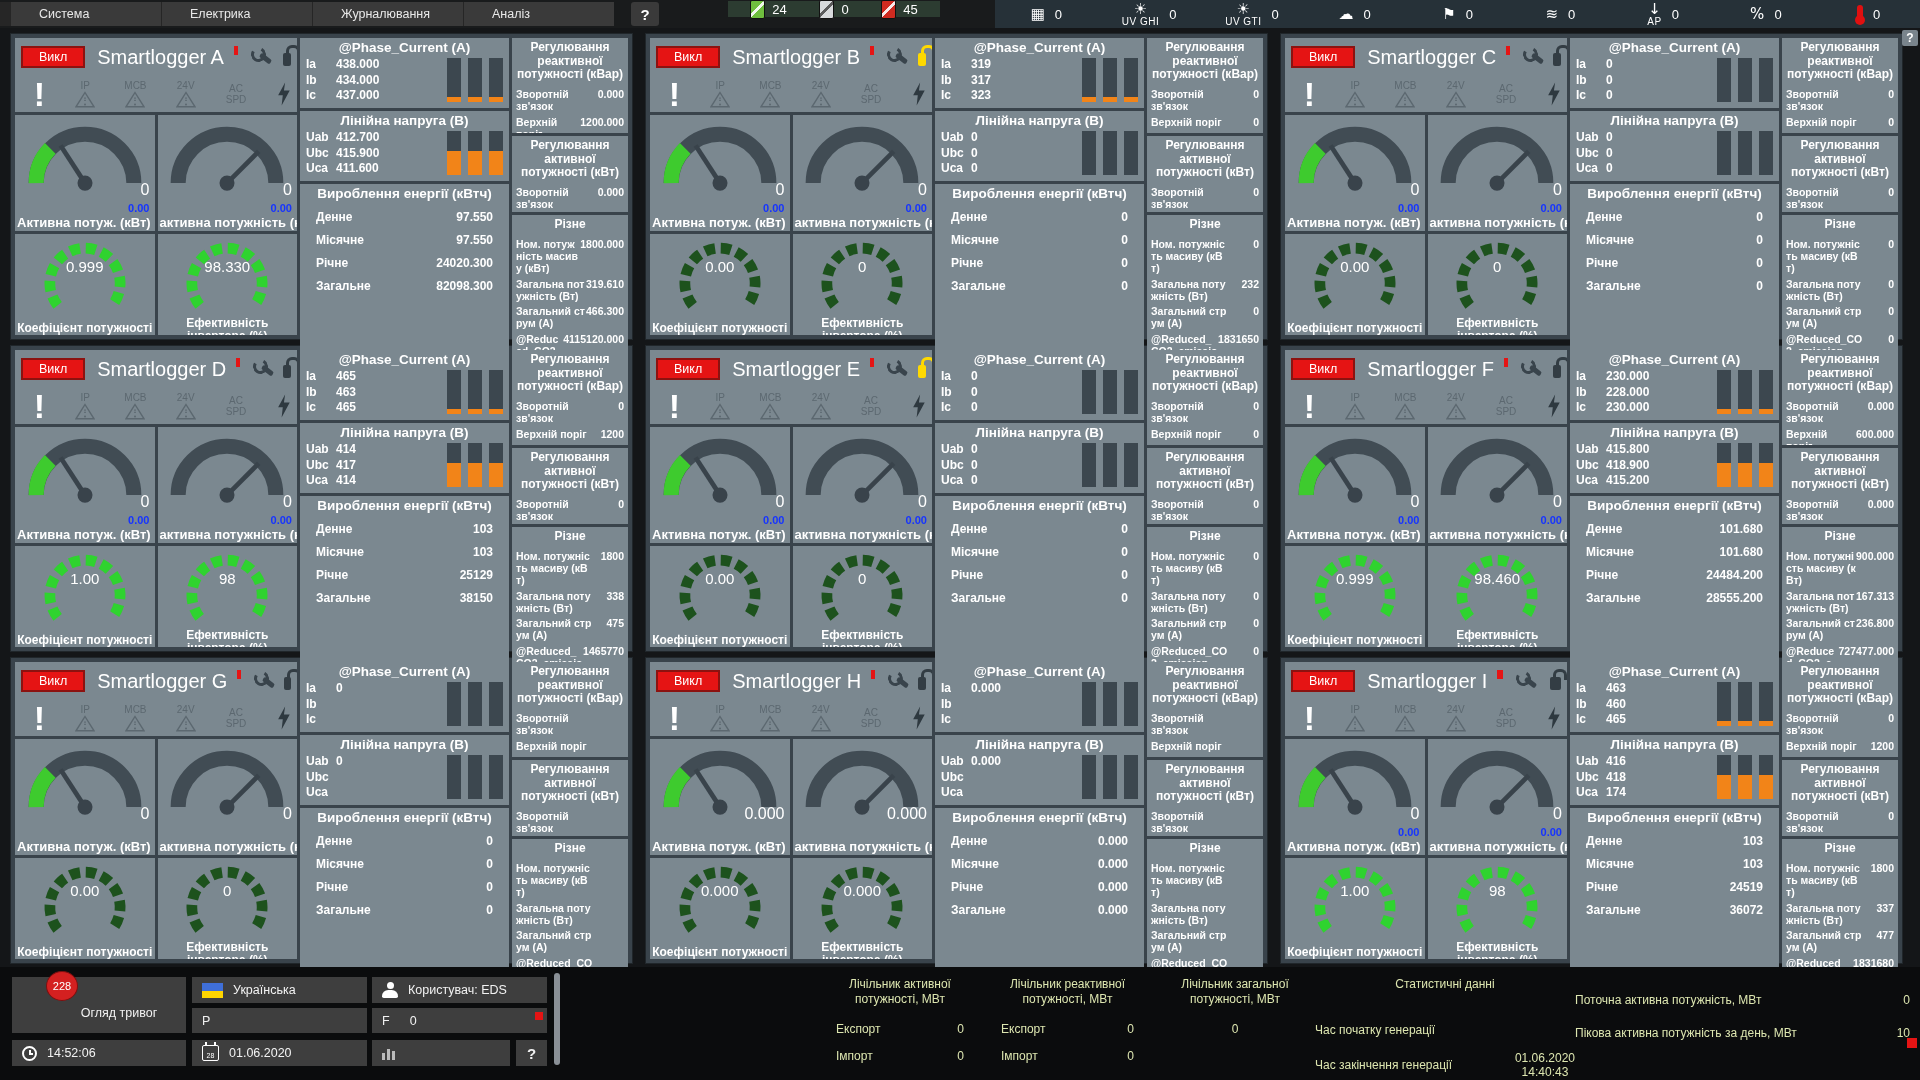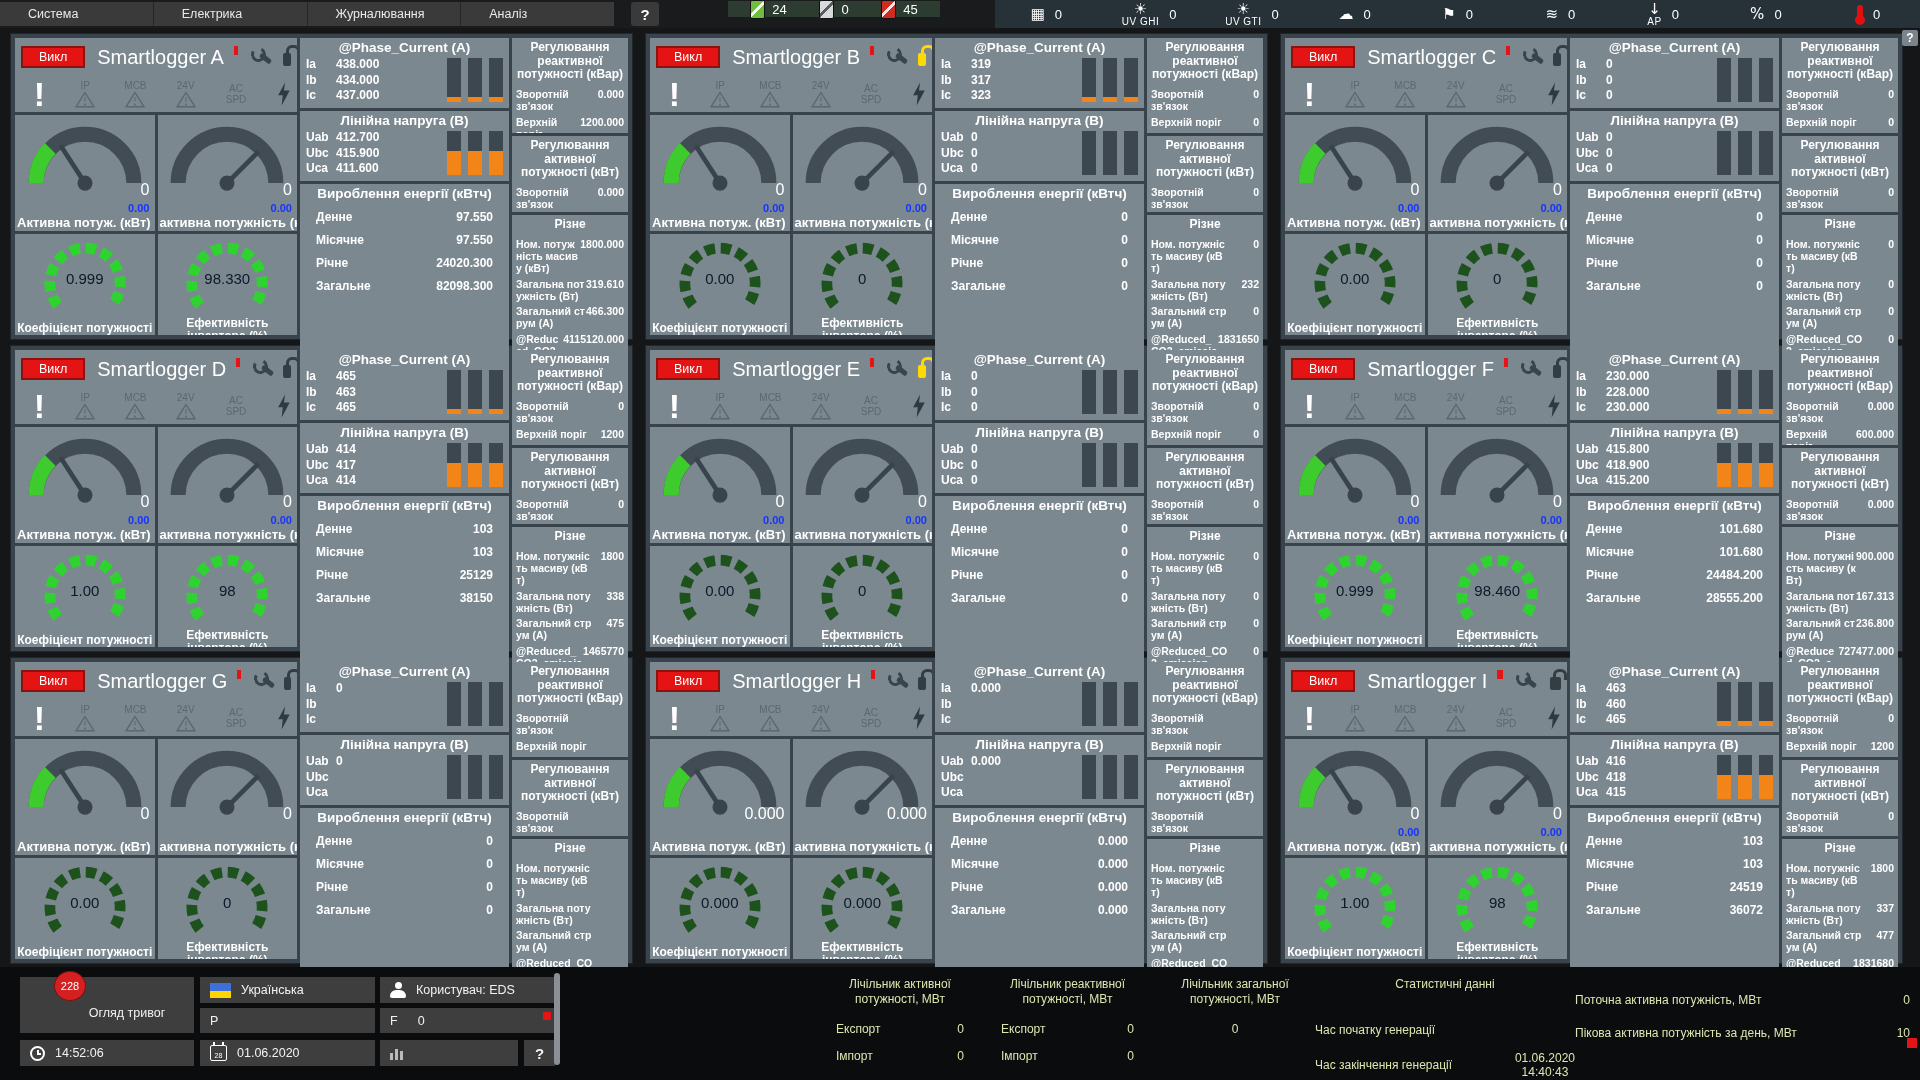--- a/index.html
+++ b/index.html
@@ -2,21 +2,21 @@
 <html><head>
 <meta charset="utf-8">
 <style>
   * { margin:0; padding:0; box-sizing:border-box; }
   html,body { width:1920px; height:1080px; background:#141618; overflow:hidden;
     font-family:"Liberation Sans","DejaVu Sans",sans-serif; }
   .stage { position:relative; width:1920px; height:1080px; background:#141618; }
 
   
   .topbar { position:absolute; left:0; top:0; width:1920px; height:28px; background:#191b1c; }
-  .menu { position:absolute; left:0; top:2px; width:614px; height:24px; display:flex; gap:1px; background:#262626; }
+  .menu { position:absolute; left:0; top:2px; width:614px; height:24px; display:flex; gap:1px; background:#262626;padding-left:11px; }
   .mitem { flex:1; background:#3a3a3a; color:#e9e9e9; font-size:12.5px; display:flex; align-items:center; padding-left:28px; cursor:default; }
   .helpbtn { position:absolute; left:631px; top:2px; width:28px; height:24px; background:#3a3a3a; border-radius:3px; color:#fff; font-size:15px; font-weight:bold; display:flex; align-items:center; justify-content:center; }
   .counters { position:absolute; left:728px; top:1px; width:212px; height:16px; background:#2c3c31; display:flex; align-items:center; justify-content:space-around; padding:8px 6px; }
   .counter { display:flex; align-items:center; gap:7px; }
   .cico { width:15px; height:19px; border-radius:2px; border:1px solid #111;
      background-image:linear-gradient(135deg, transparent 42%, rgba(255,255,255,.9) 42%, rgba(255,255,255,.9) 55%, transparent 55%); }
   .cico[data-color="green"] { background-color:#6fbf3e; }
   .cico[data-color="gray"]  { background-color:#d7dadc; background-image:linear-gradient(135deg, transparent 42%, rgba(60,60,60,.8) 42%, rgba(60,60,60,.8) 55%, transparent 55%); }
   .cico[data-color="red"]   { background-color:#cf2b20; }
   .ccount { color:#fff; font-size:13px; }
@@ -68,21 +68,21 @@
   .gval { position:absolute; right:5px; bottom:32px; font-size:16px; color:#fff; }
   .gsub { position:absolute; right:5px; bottom:17px; font-size:11px; color:#1634ff; font-weight:bold; }
   .glabel { position:absolute; left:2px; bottom:1px; font-size:13px; font-weight:bold; white-space:nowrap; }
 
   .crow { flex:1; display:flex; gap:3px; }
   .ccell { flex:1; }
   .csvg { position:absolute; left:50%; top:3px; transform:translateX(-50%); width:82px; height:82px; }
   .ringp { fill:none; stroke-width:11; stroke-dasharray:10.5 5.8; }
   .panel[data-tone="bright"] .ringp { stroke:#2fd32f; }
   .panel[data-tone="dim"] .ringp { stroke:#1d521d; }
-  .cval { position:absolute; left:0; right:0; top:36px; text-align:center; font-size:15px; color:#0f172a; }
+  .cval { position:absolute; left:0; right:0; top:24px; text-align:center; font-size:15px; color:#ffffff; }
   .clabel { position:absolute; left:0; right:0; bottom:0; text-align:center; font-size:12px; font-weight:bold; line-height:13px; }
   .effcell .clabel { bottom:-8px; }
 
   .mr { flex:1; display:flex; flex-direction:column; gap:3px; }
   .mrmain { flex:1; display:flex; gap:3px; }
   .mcol { width:209px; display:flex; flex-direction:column; gap:3px; }
   .ctitle { text-align:center; font-size:13.5px; font-weight:bold; padding-top:2px; }
   .pcell,.vcell { height:70px; }
   .pbody { display:flex; justify-content:space-between; padding:2px 6px 0 6px; }
   .plist { font-size:12px; font-weight:bold; line-height:15.5px; }
@@ -99,21 +99,21 @@
   .rcol { flex:1; display:flex; flex-direction:column; gap:3px; }
   .rcell { padding:1px 4px; }
   .r1 { height:95px; } .r2 { height:76px; } .r3 { flex:1; }
   .rtitle { text-align:center; font-size:12px; font-weight:bold; line-height:13.5px; padding:2px 0 3px 0; }
   .rrow { display:flex; justify-content:space-between; align-items:flex-start; font-size:10.5px; font-weight:bold; line-height:12px; margin-top:3.5px; }
   .rlab { max-width:72%; } .r3 .rlab { word-break:break-all; }
   .rval { text-align:right; }
 
   
   .bottom { position:absolute; left:0; top:967px; width:1920px; height:113px; background:#0b0c0d; }
-  .bblock { position:absolute; background:#3e3e3e; color:#f2f2f2; font-size:12.5px; display:flex; align-items:center; padding:0 10px; gap:10px;margin-left:8px; }
+  .bblock { position:absolute; background:#3e3e3e; color:#f2f2f2; font-size:12.5px; display:flex; align-items:center; padding:0 10px; gap:10px; }
   .b-alarm { left:12px; top:10px; width:174px; height:56px; justify-content:center; }
   .badge { position:absolute; left:34px; top:-6px; width:32px; height:30px; background:#d42020; border:1px solid #7d1010; border-radius:50%; color:#fff; font-size:11px; display:flex; align-items:center; justify-content:center; }
   .balab { margin-top:16px; margin-left:40px; }
   .b-clock { left:12px; top:73px; width:174px; height:26px; }
   .clockico { width:15px; height:15px; border:2px solid #fff; border-radius:50%; position:relative; }
   .clockico::after { content:''; position:absolute; left:5px; top:2px; width:2px; height:5px; background:#fff; }
   .clockico::before { content:''; position:absolute; left:5px; top:5px; width:4px; height:2px; background:#fff; }
   .b-flag { left:192px; top:10px; width:175px; height:26px; }
   .flag { width:21px; height:15px; background:linear-gradient(#3f6fd8 50%,#ffd500 50%); }
   .b-p { left:192px; top:41px; width:175px; height:25px; }
@@ -2045,21 +2045,21 @@
                 <div class="pr">
                       <span class="pl">Uab</span>
                       <span>416</span>
                     </div>
                 <div class="pr">
                       <span class="pl">Ubc</span>
                       <span>418</span>
                     </div>
                 <div class="pr">
                       <span class="pl">Uca</span>
-                      <span>415</span>
+                      <span>174</span>
                     </div>
               </div>
               <div class="bars" data-bars="half">
                     <i></i>
                     <i></i>
                     <i></i>
                   </div>
             </div>
           </div>
           <div class="cell ecell">

